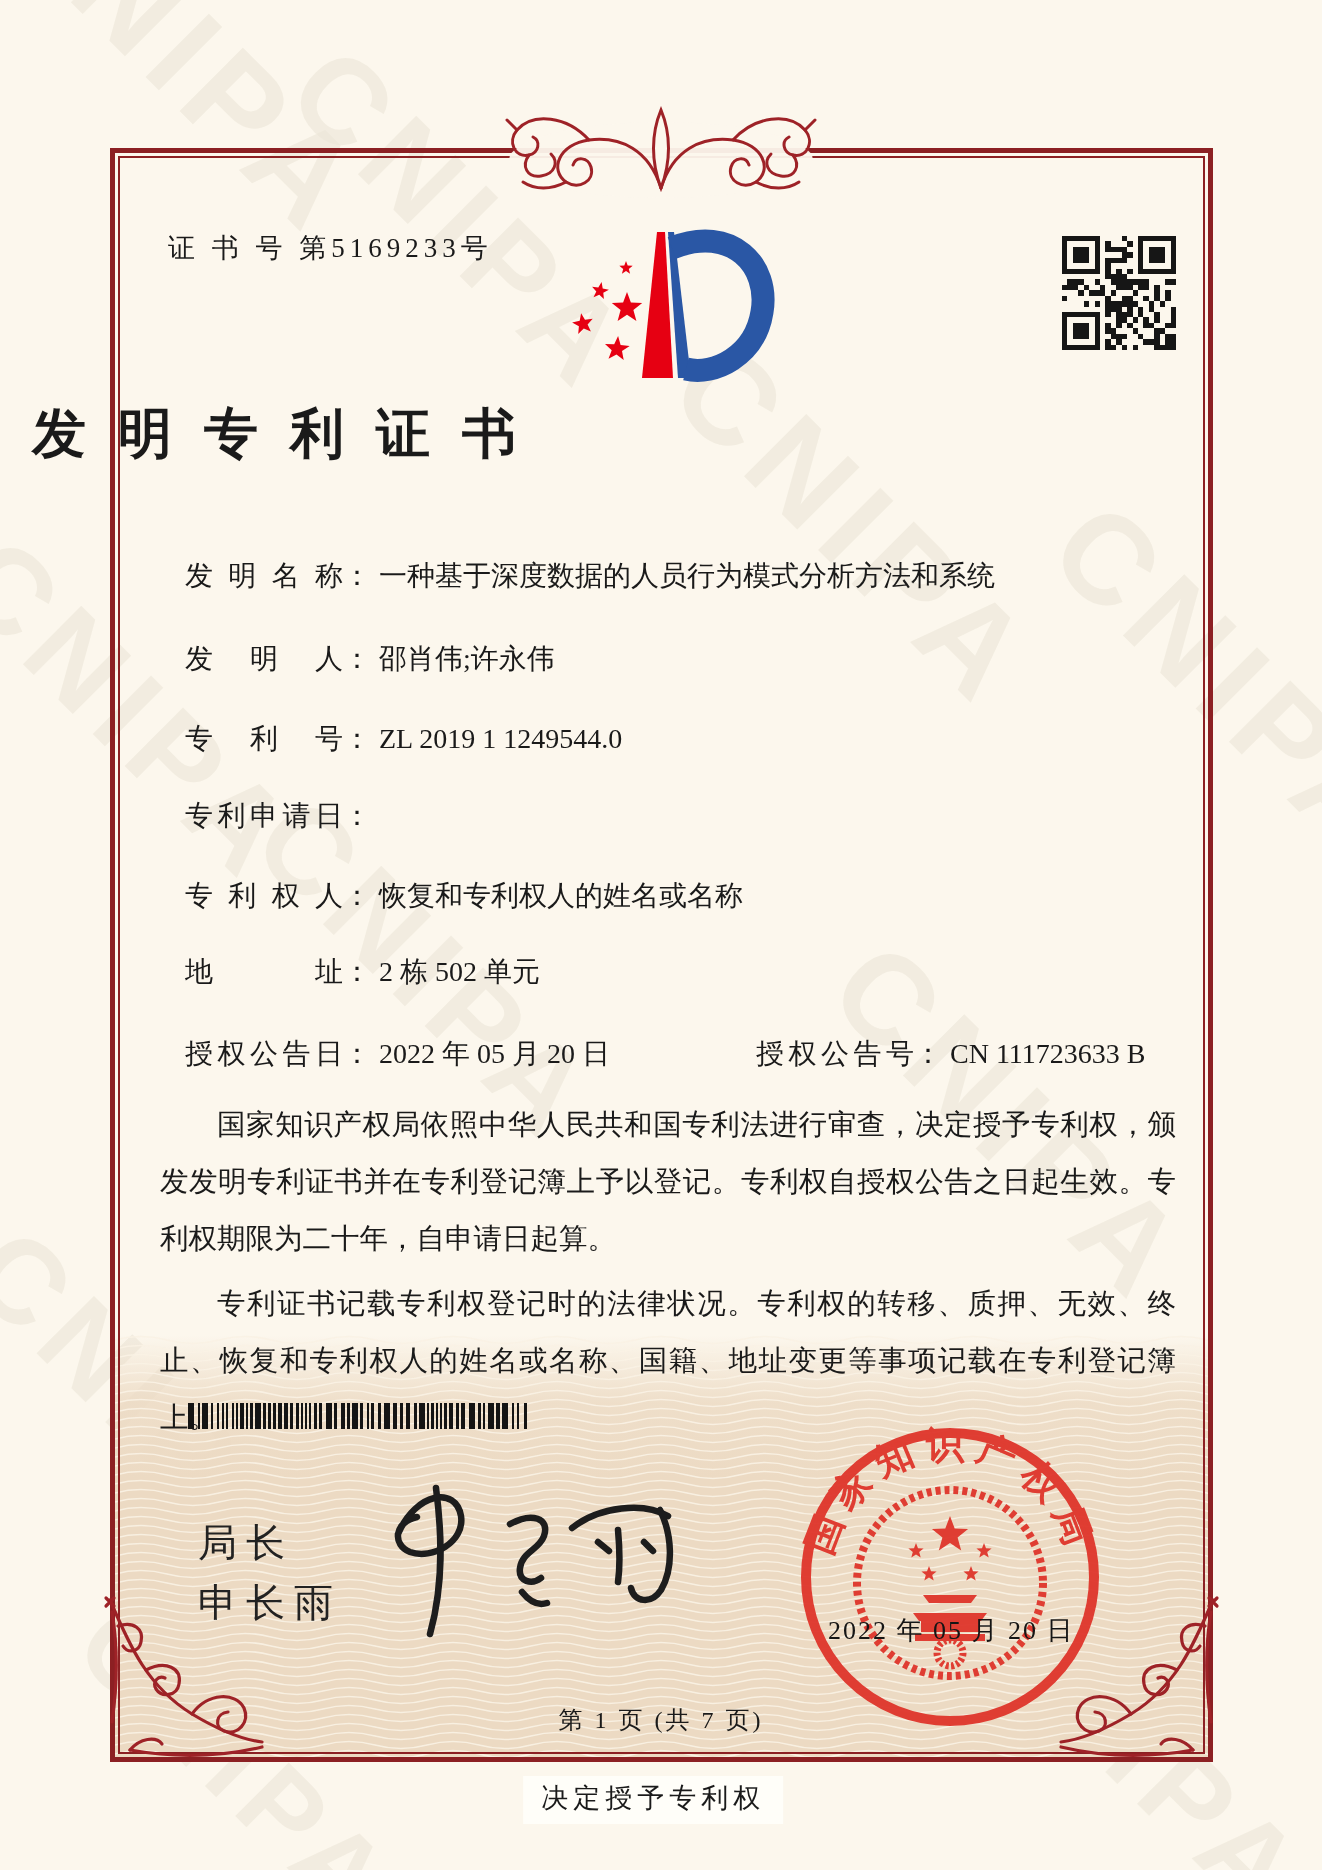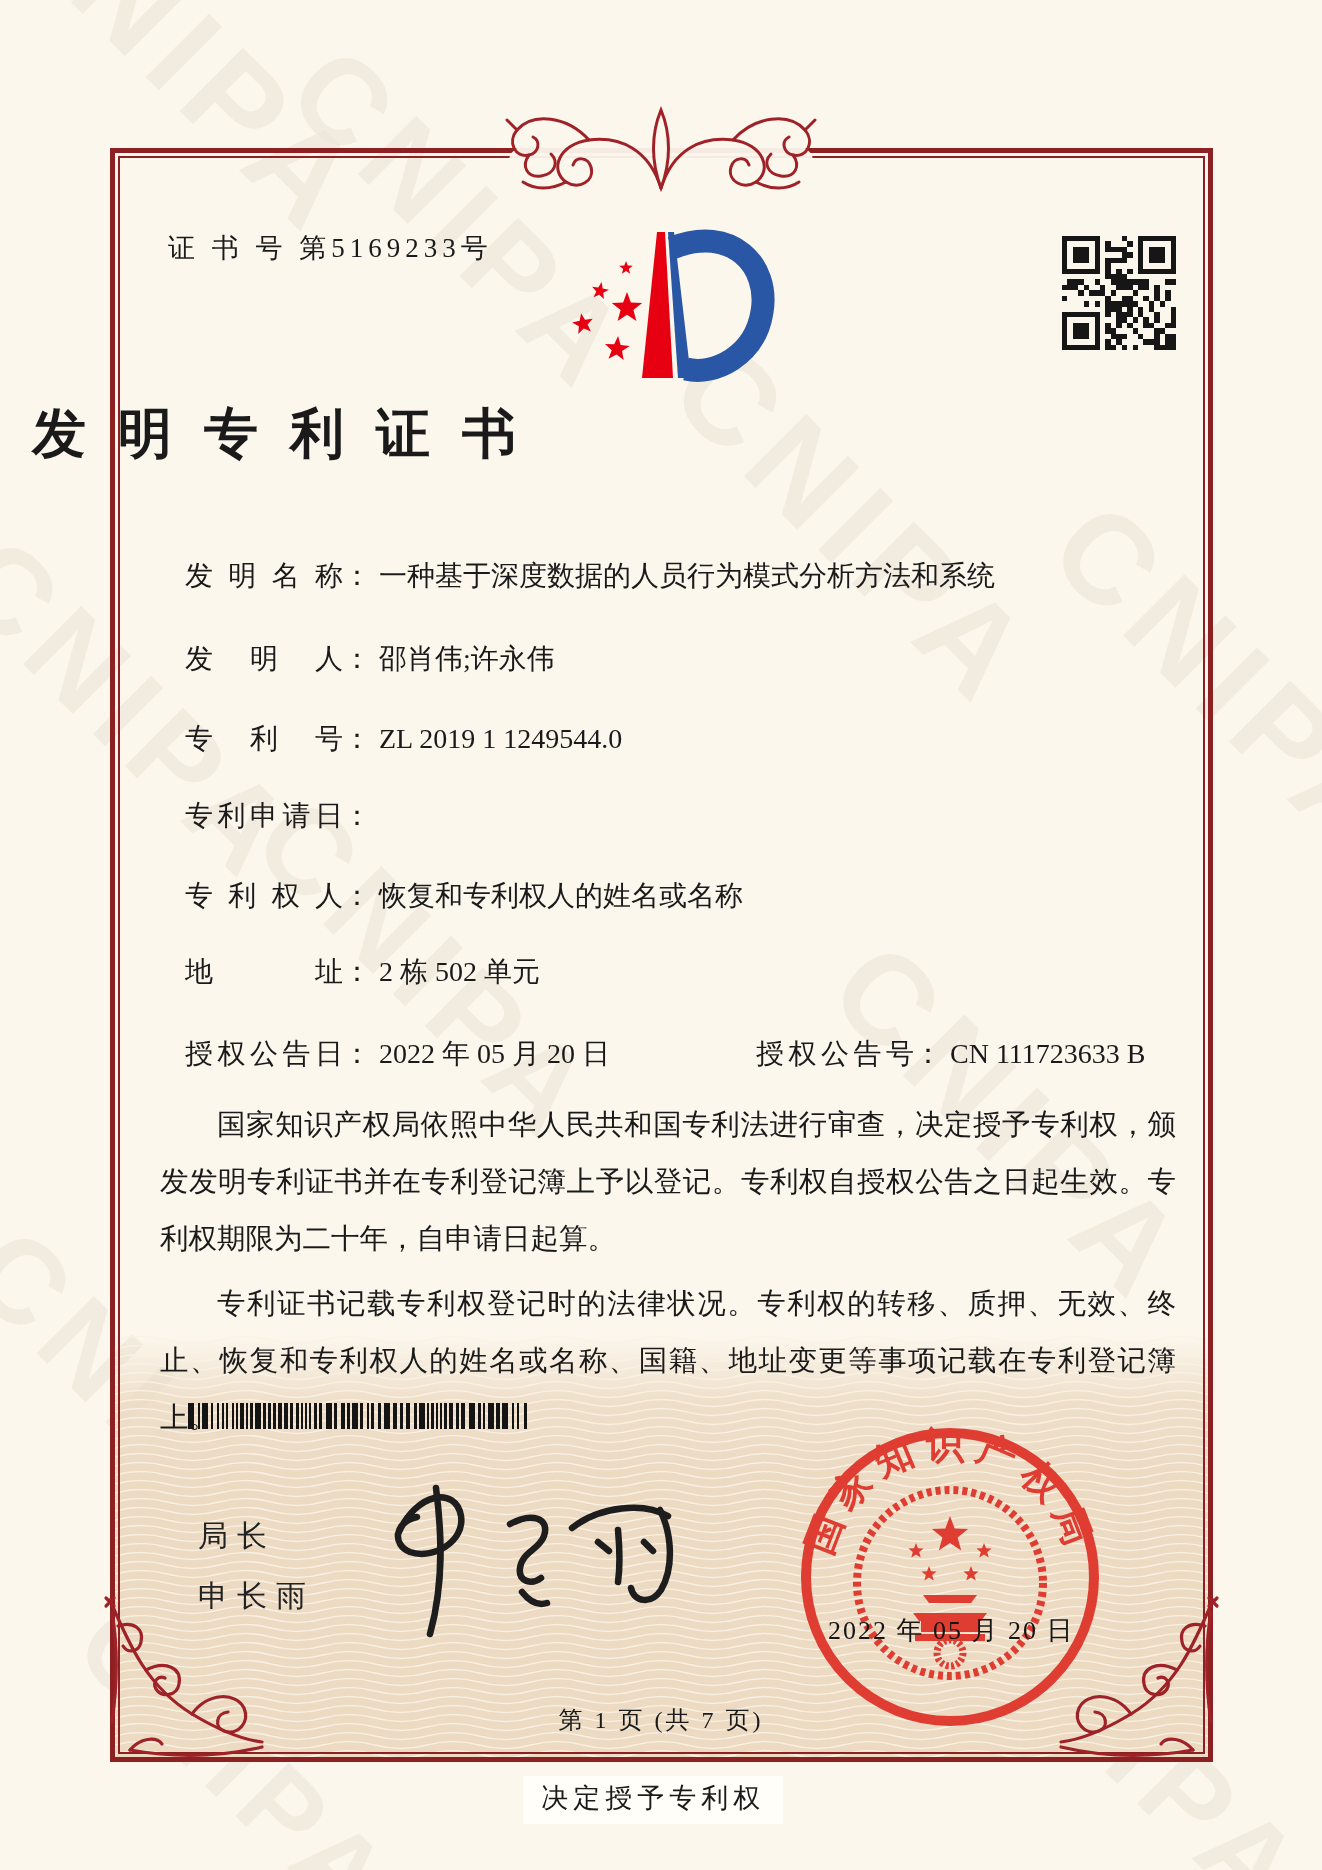--- a/index.html
+++ b/index.html
@@ -41,21 +41,21 @@
   .r0{top:552px}.r1{top:635px}.r2{top:715px}.r3{top:797px}.r4{top:872px}.r5{top:948px}
   .grant1{top:1030px;left:185px}.grant2{top:1030px;left:756px}
   .grant1 .flabel,.grant2 .flabel{width:158px}
   
   .paras{position:absolute;left:152px;top:1088px;width:1032px;z-index:3;
     font-size:28.5px;line-height:57px;text-align:justify}
   .paras p{margin:8px;text-indent:2em}
   
   .barcode{position:absolute;left:188px;top:1403px;z-index:3}
   .sigtitle,.signame{
-    position:absolute;left:198px;z-index:3;font-size:30px;letter-spacing:9px;color:#222;
+    position:absolute;left:198px;z-index:3;font-size:39px;letter-spacing:9px;color:#222;
     font-family:"Liberation Sans","DejaVu Sans",sans-serif;
   }
   .sigtitle{top:1516px}.signame{top:1576px}
   .signature{position:absolute;left:360px;top:1472px;z-index:3}
   .seal{position:absolute;left:795px;top:1425px;z-index:4;opacity:.95}
   .sealdate{
     position:absolute;left:828px;top:1613px;width:230px;z-index:5;
     font-size:26px;letter-spacing:2px;color:#151515;white-space:nowrap;
   }
   .pageinfo{position:absolute;left:0;top:1704px;width:100%;text-align:center;font-size:24px;letter-spacing:3px;z-index:3}

